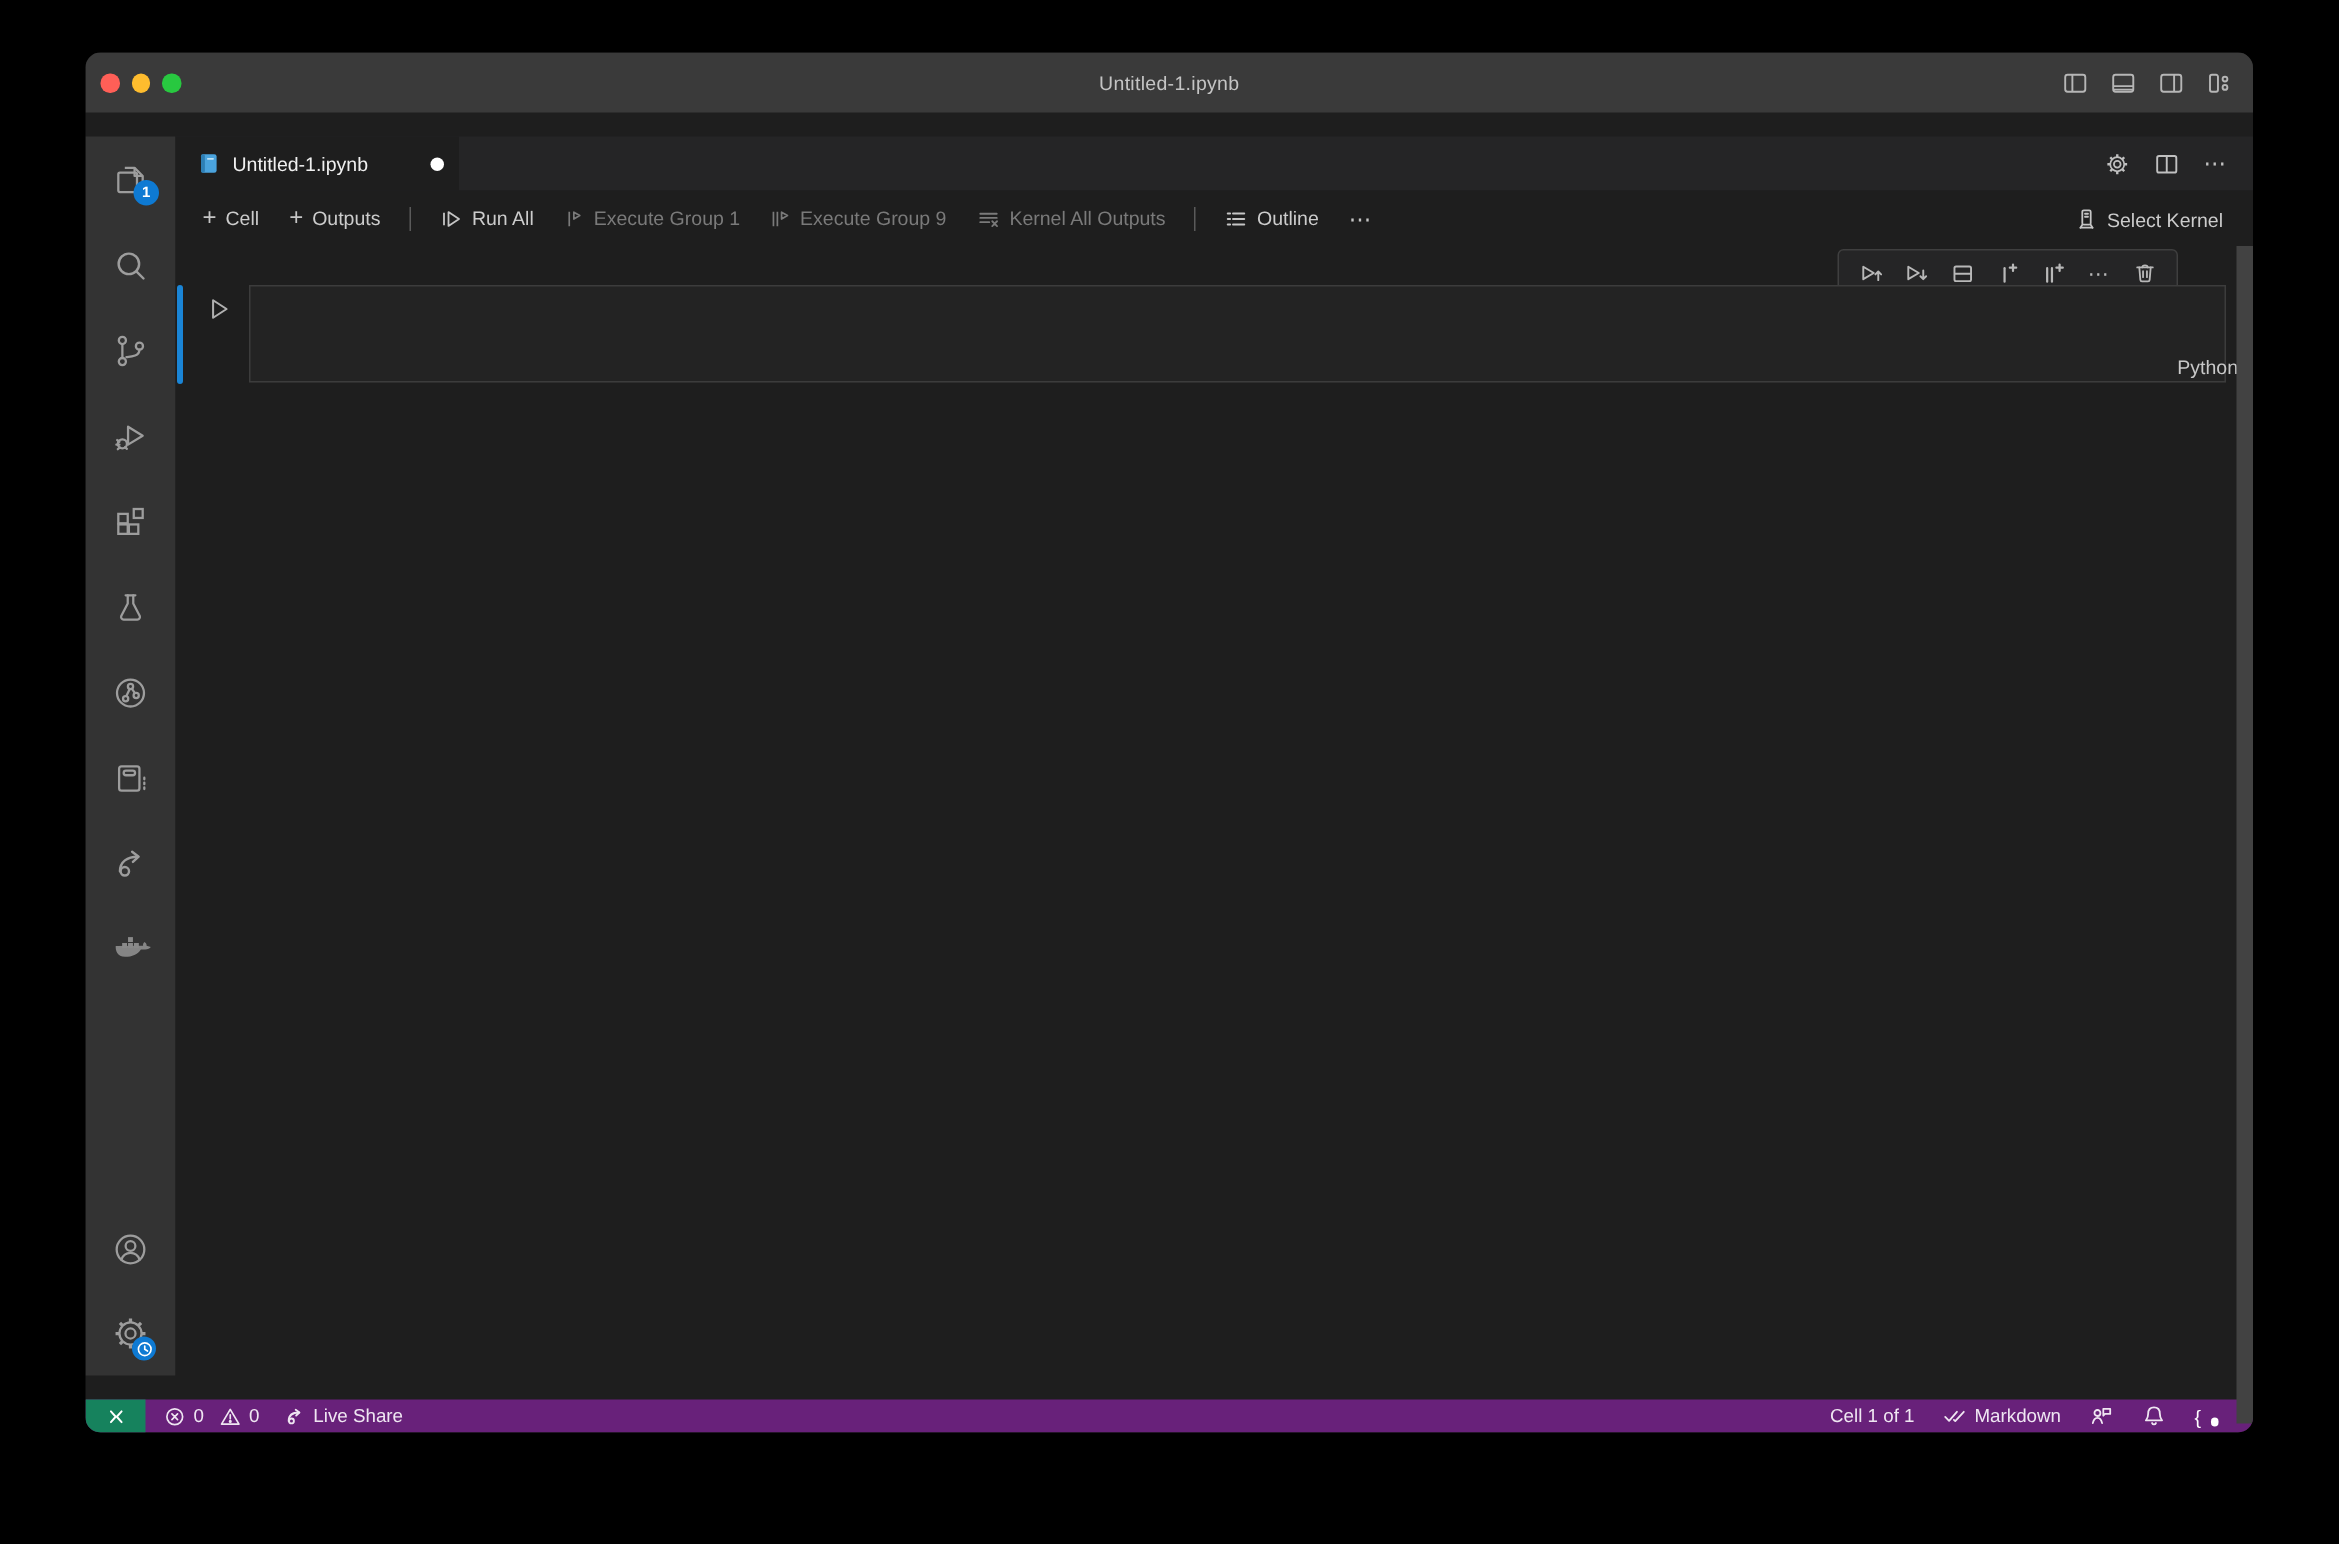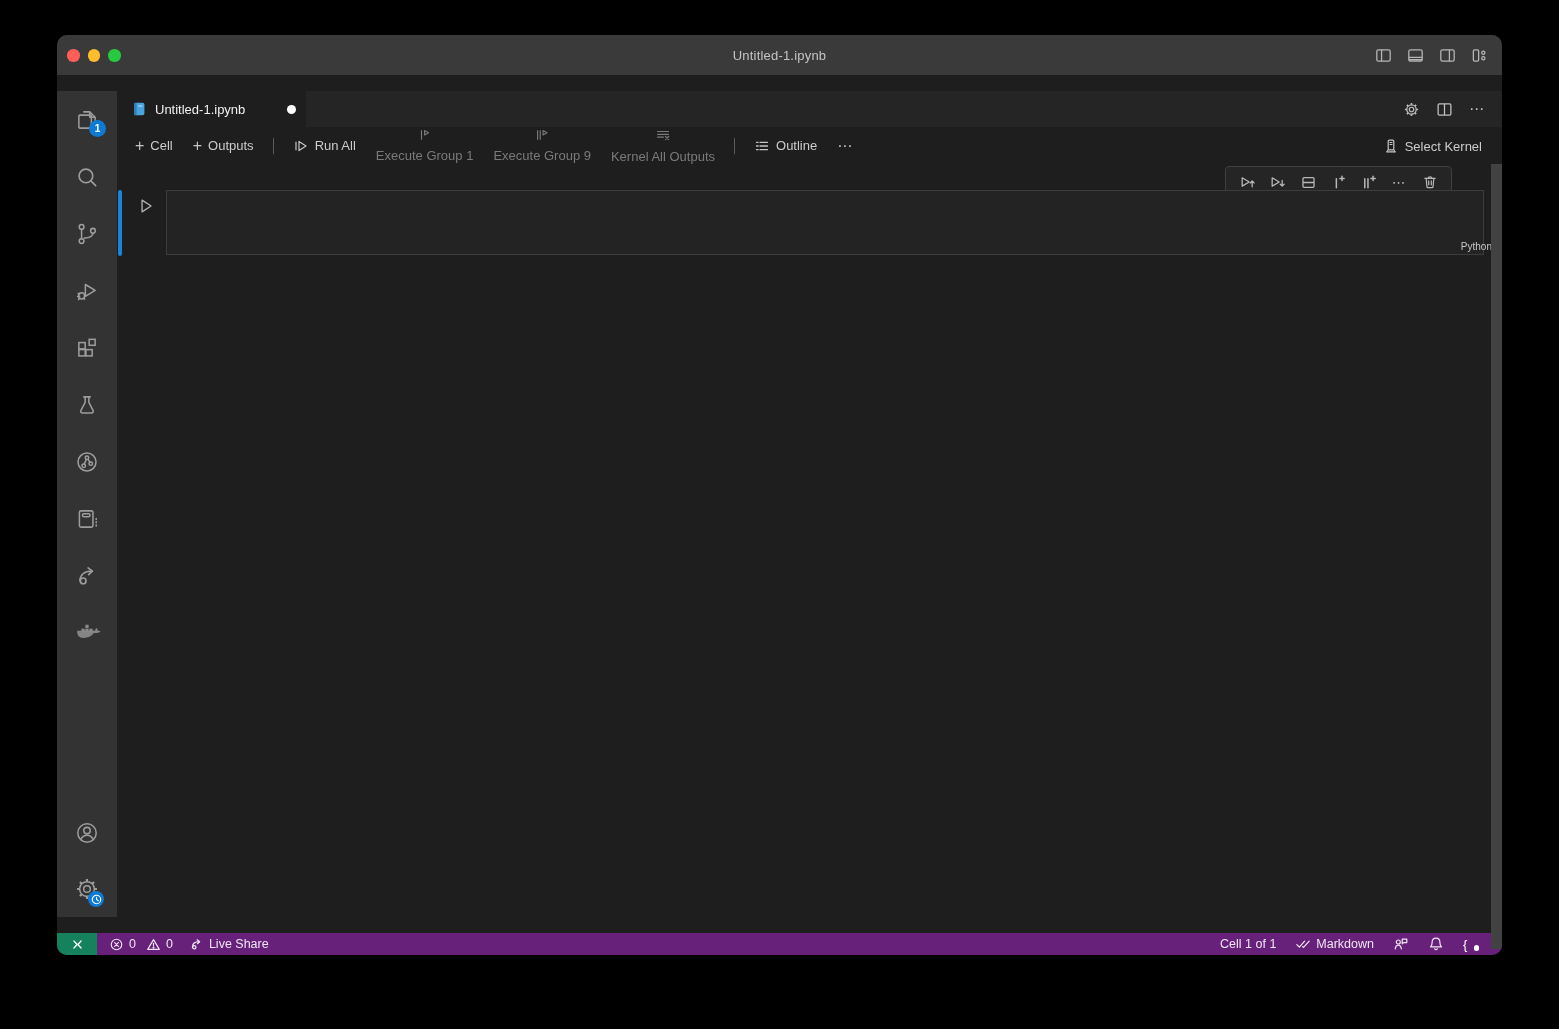--- a/index.html
+++ b/index.html
@@ -34,38 +34,38 @@
   .tab { width:189px; background:#1e1e1e; display:flex; align-items:center; padding:0 10px 0 14px; gap:8px; cursor:pointer; }
   .tab-label { color:#f0f0f0; font-size:13px; flex:1; }
   .mod-dot { width:9px; height:9px; border-radius:50%; background:#fff; }
   .tab-actions { margin-left:auto; display:flex; align-items:center; gap:16px; padding-right:17px; }
   .tab-actions .icon-btn { cursor:pointer; display:flex; align-items:center; }
   
   .nbtoolbar { height:37px; background:#1e1e1e; display:flex; align-items:center;
                padding:0 14px 0 10px; gap:4px; flex:0 0 37px; font-size:13px; }
   .tb-item { display:flex; align-items:center; gap:6px; padding:4px 8px; border-radius:5px;
              color:#cccccc; cursor:pointer; white-space:nowrap; }
-  .tb-item.disabled { color:#7a7a7a; cursor:default;flex-direction:column; }
+  .tb-item.disabled { color:#7a7a7a; cursor:default; }
   .tb-plus { font-size:16px; line-height:12px; color:#c5c5c5; }
   .tb-sep { width:1px; height:16px; background:#5a5a5a; margin:0 7px; }
   .tb-more { color:#c5c5c5; font-size:15px; letter-spacing:1px; padding:4px 8px; cursor:pointer; }
   .tb-right { margin-left:auto; display:flex; align-items:flex-end; gap:6px; color:#cccccc; cursor:pointer; padding:4px 6px; }
   
   .notebook { flex:1; position:relative; background:#1e1e1e; }
   .cell-toolbar { position:absolute; left:1108px; top:2px; width:227px; height:32px;
                   background:#252526; border:1px solid #3f3f3f; border-radius:4px;
                   display:flex; align-items:center; justify-content:space-around; padding:0 6px; }
   .ct-btn { display:flex; align-items:center; justify-content:center; width:26px; height:26px; cursor:pointer; }
   .ct-more { color:#b8b8b8; font-size:14px; letter-spacing:1px; }
   .cell { position:absolute; left:0; top:26px; right:0; height:66px; }
   .cell-focus-bar { position:absolute; left:1px; top:0; width:3.5px; height:66px; background:#1a85d6; border-radius:2px; }
   .cell-run { position:absolute; left:20px; top:7px; width:18px; height:18px; cursor:pointer; }
   .cell-editor { position:absolute; left:49px; top:0; width:1318px; height:65px;
                  background:#232323; border:1px solid #3c3c3c; }
-  .cell-lang { position:absolute; right:10px; bottom:4px; color:#c8c8c8; font-size:10px; cursor:pointer; }
+  .cell-lang { position:absolute; right:10px; bottom:4px; color:#c8c8c8; font-size:13px; cursor:pointer; }
   .vscrollbar { position:absolute; right:0; top:0; width:11px; height:785px; background:#424242; }
   
   .statusbar { height:22px; flex:0 0 22px; background:#68217a; display:flex; align-items:center;
                color:#efe6f2; font-size:12.5px; }
   .sb-remote { width:40px; height:22px; background:#16825d; display:flex; align-items:center; justify-content:center; cursor:pointer; }
   .sb-left { display:flex; align-items:center; gap:16px; padding-left:12px; }
   .sb-group { display:flex; align-items:center; gap:5px; cursor:pointer; }
   .sb-right { margin-left:auto; display:flex; align-items:center; gap:19px; padding-right:25px; }
   .sb-icon { display:flex; align-items:center; }
   .brace-wrap { position:relative; font-size:13px; color:#fff; cursor:pointer; width:14px; }

